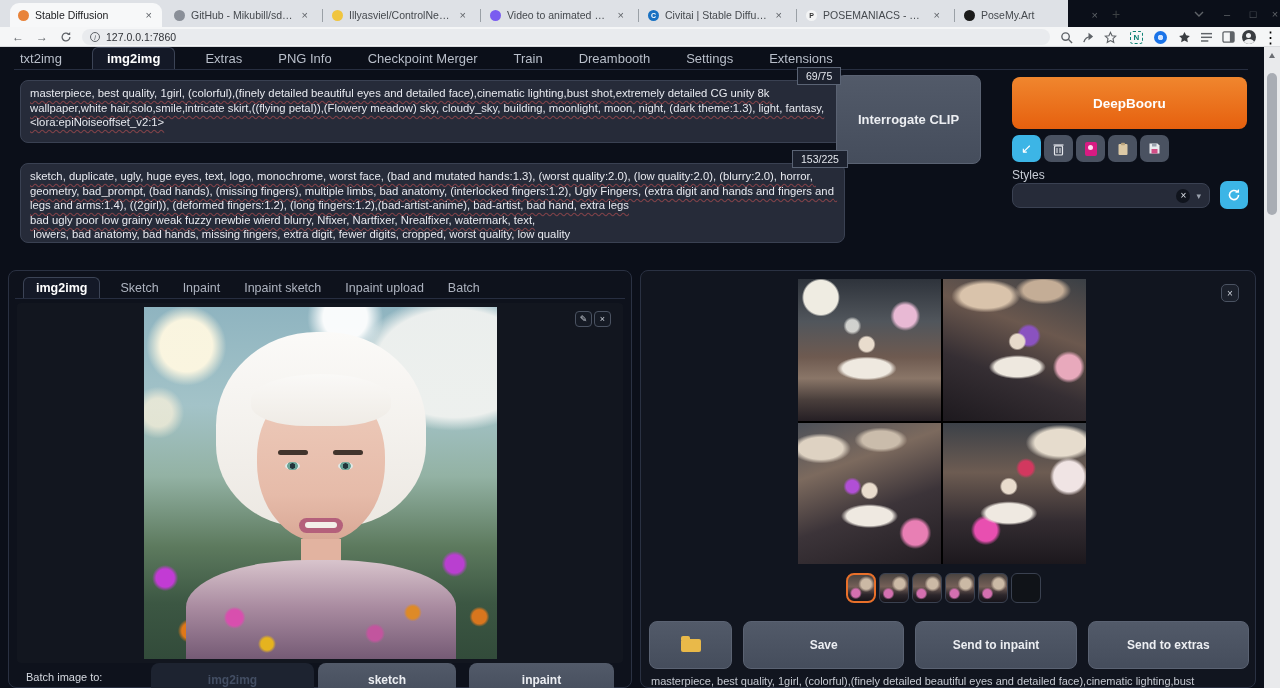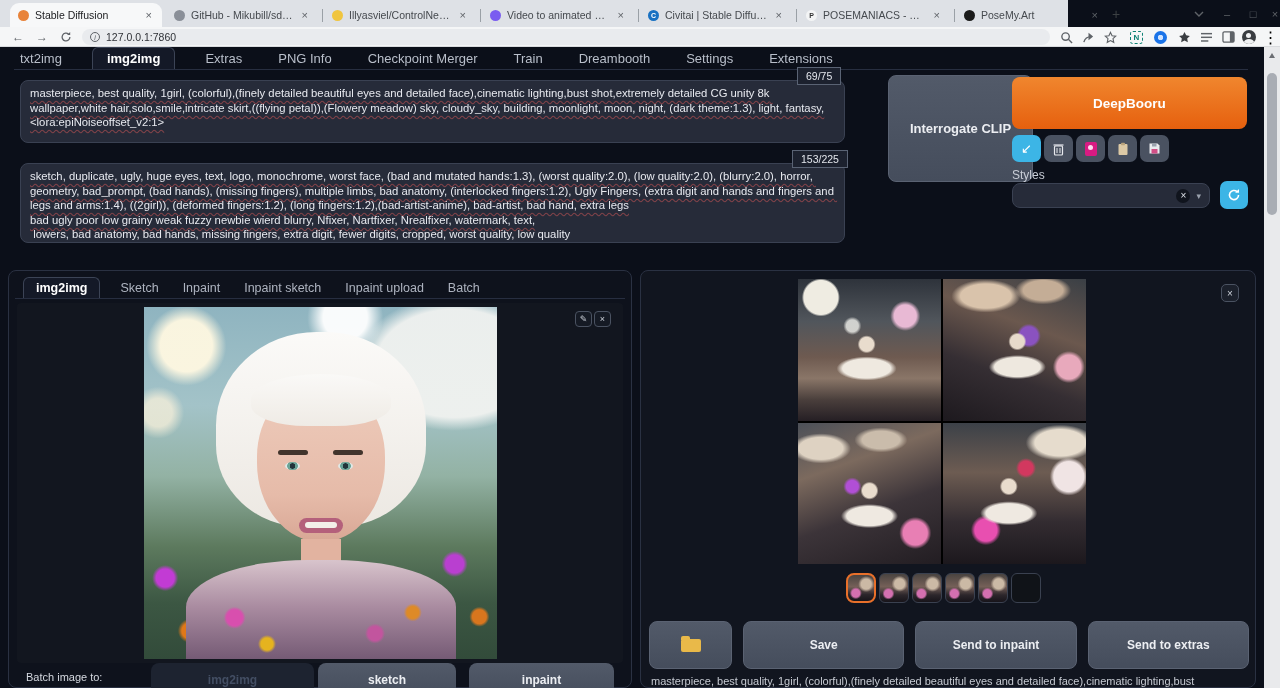--- a/index.html
+++ b/index.html
@@ -49,21 +49,21 @@
         text-decoration-skip-ink:none; }
   #prompt-ta { left:20px; top:33px; width:825px; height:63px; }
   #neg-ta    { left:20px; top:116px; width:825px; height:80px; }
   .counter { position:absolute; background:#1c212e; border:1px solid #5a6374; border-radius:0;
              font-size:10.5px; color:#e3e6ec; padding:2px 8px; z-index:3; }
   #counter1 { left:797px; top:20px; } #counter2 { left:792px; top:103px; }
 
   .graybtn { position:absolute; background:linear-gradient(180deg,#525a69,#454d5c); border:1px solid #5a6272;
              border-radius:8px; color:#eceef2; font-size:13px; font-weight:600; display:flex;
              align-items:center; justify-content:center; text-align:center; padding:0 14px; }
-  #btn-clip { left:888px; top:28px; width:145px; height:107px; }
+  #btn-clip { left:836px; top:28px; width:145px; height:89px; }
   #btn-deep { left:860px; top:125px; width:145px; height:89px; }
   #btn-generate { position:absolute; left:1012px; top:30px; width:235px; height:52px; border-radius:8px;
                   background:linear-gradient(180deg,#f0862e,#e6600e); color:#fff; font-size:13.5px;
                   font-weight:600; display:flex; align-items:center; justify-content:center; }
   #utilrow { position:absolute; left:1012px; top:88px; display:flex; gap:3px; }
   .util { width:29px; height:27px; border-radius:7px; background:#4a5261; display:flex;
           align-items:center; justify-content:center; color:#fff; font-size:13px; }
   .util.cyan { background:#3cb5e6; }
   .pinkcard { width:12px; height:14px; background:#d81b82; border-radius:2px; position:relative; }
   .pinkcard::after { content:""; position:absolute; left:3.5px; top:3px; width:5px; height:5px;

